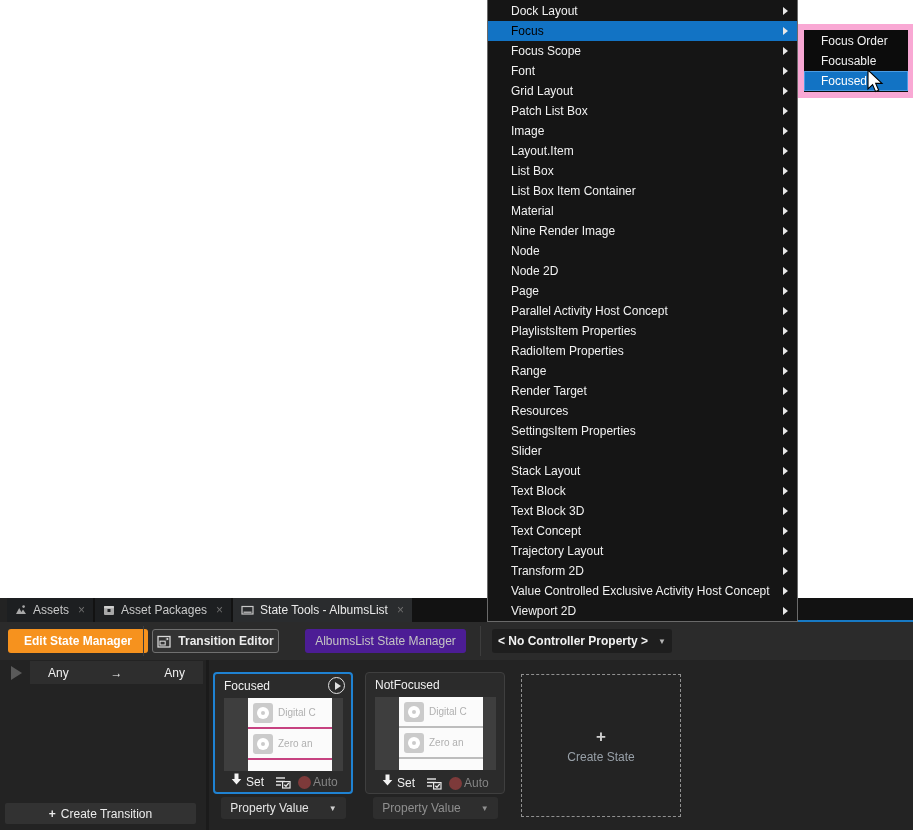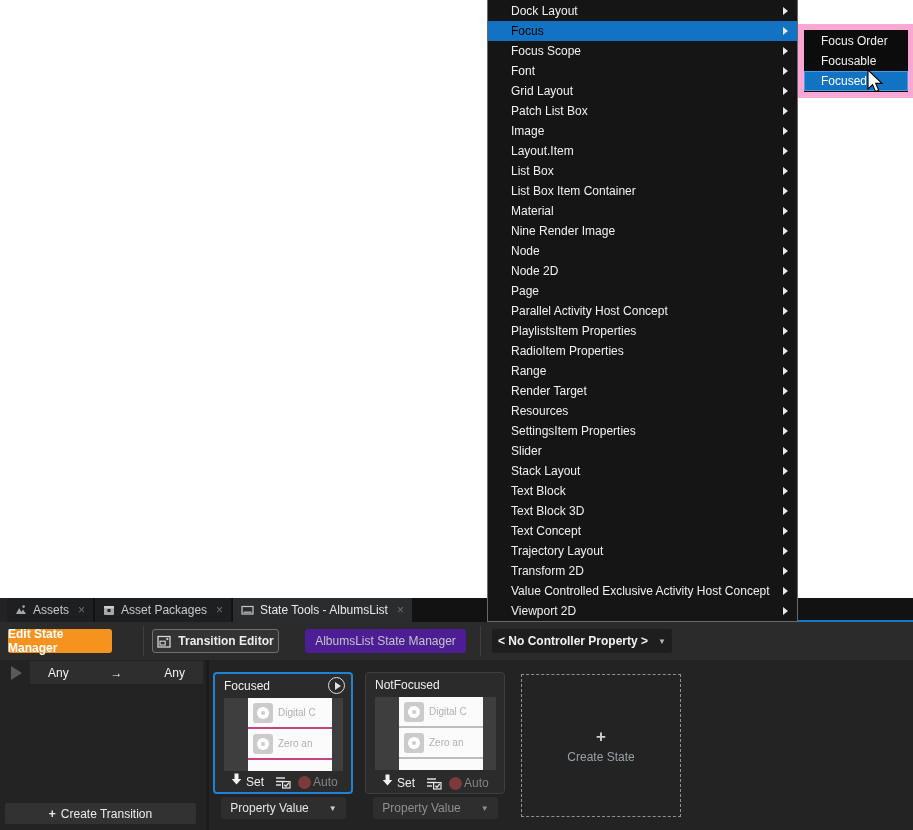--- a/index.html
+++ b/index.html
@@ -36,21 +36,21 @@
   .tab { display:flex; align-items:center; gap:6px; padding:0 8px; margin-right:2px;
          background:#1d1f21; color:#c9c9c9; font-size:12px; white-space:nowrap; }
   .tab.active { background:#2a2c2e; color:#e9e9e9;text-align:right; }
   .tab-icon { display:flex; align-items:center; }
   .tab-close { color:#6f6f6f; font-size:12px; margin-left:3px; }
 
   #tab-blue-line { left:798px; top:620px; width:115px; height:2px; background:#1779c4; z-index:5; }
 
   #toolbar { position:absolute; left:0; top:24px; right:0; height:38px; background:#2b2b2b; }
   .tb-divider { position:absolute; top:4px; width:1px; height:30px; background:#3d3d3d; }
-  #edit-state-manager { position:absolute; left:8px; top:7px; width:104px; height:24px;
+  #edit-state-manager { position:absolute; left:8px; top:7px; width:140px; height:24px;
       background:#f6921e; border-radius:3px; color:#ffffff; font-weight:bold; font-size:12px;
       display:flex; align-items:center; justify-content:center; }
   #transition-editor { position:absolute; left:152px; top:7px; width:127px; height:24px;
       background:#333333; border:1px solid #707070; border-radius:3px; color:#ececec;
       font-weight:bold; font-size:12px; display:flex; align-items:center; justify-content:center; gap:7px; }
   #state-manager-name { position:absolute; left:305px; top:7px; width:161px; height:24px;
       background:#4c1d95; border-radius:3px; color:#c4c4c4; font-size:12px;
       display:flex; align-items:center; justify-content:center; }
   #controller-dropdown { position:absolute; left:492px; top:7px; width:180px; height:24px;
       background:#1e1e1e; border-radius:3px; color:#f2f2f2; font-weight:bold; font-size:12px;

